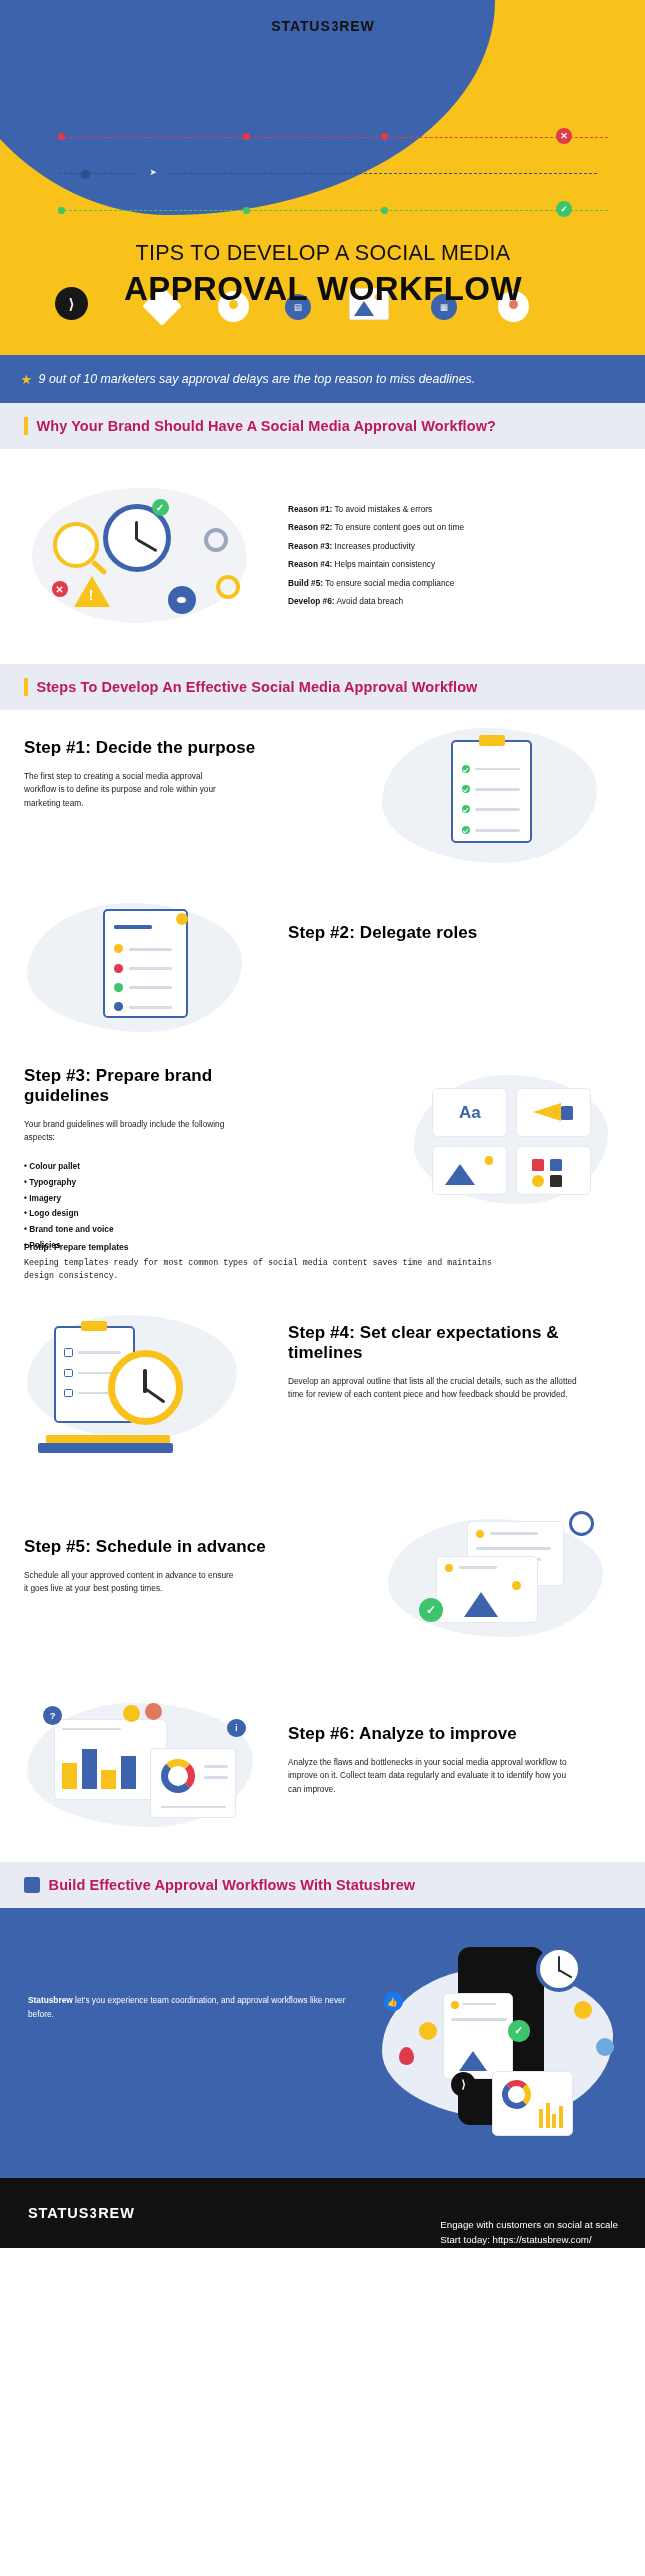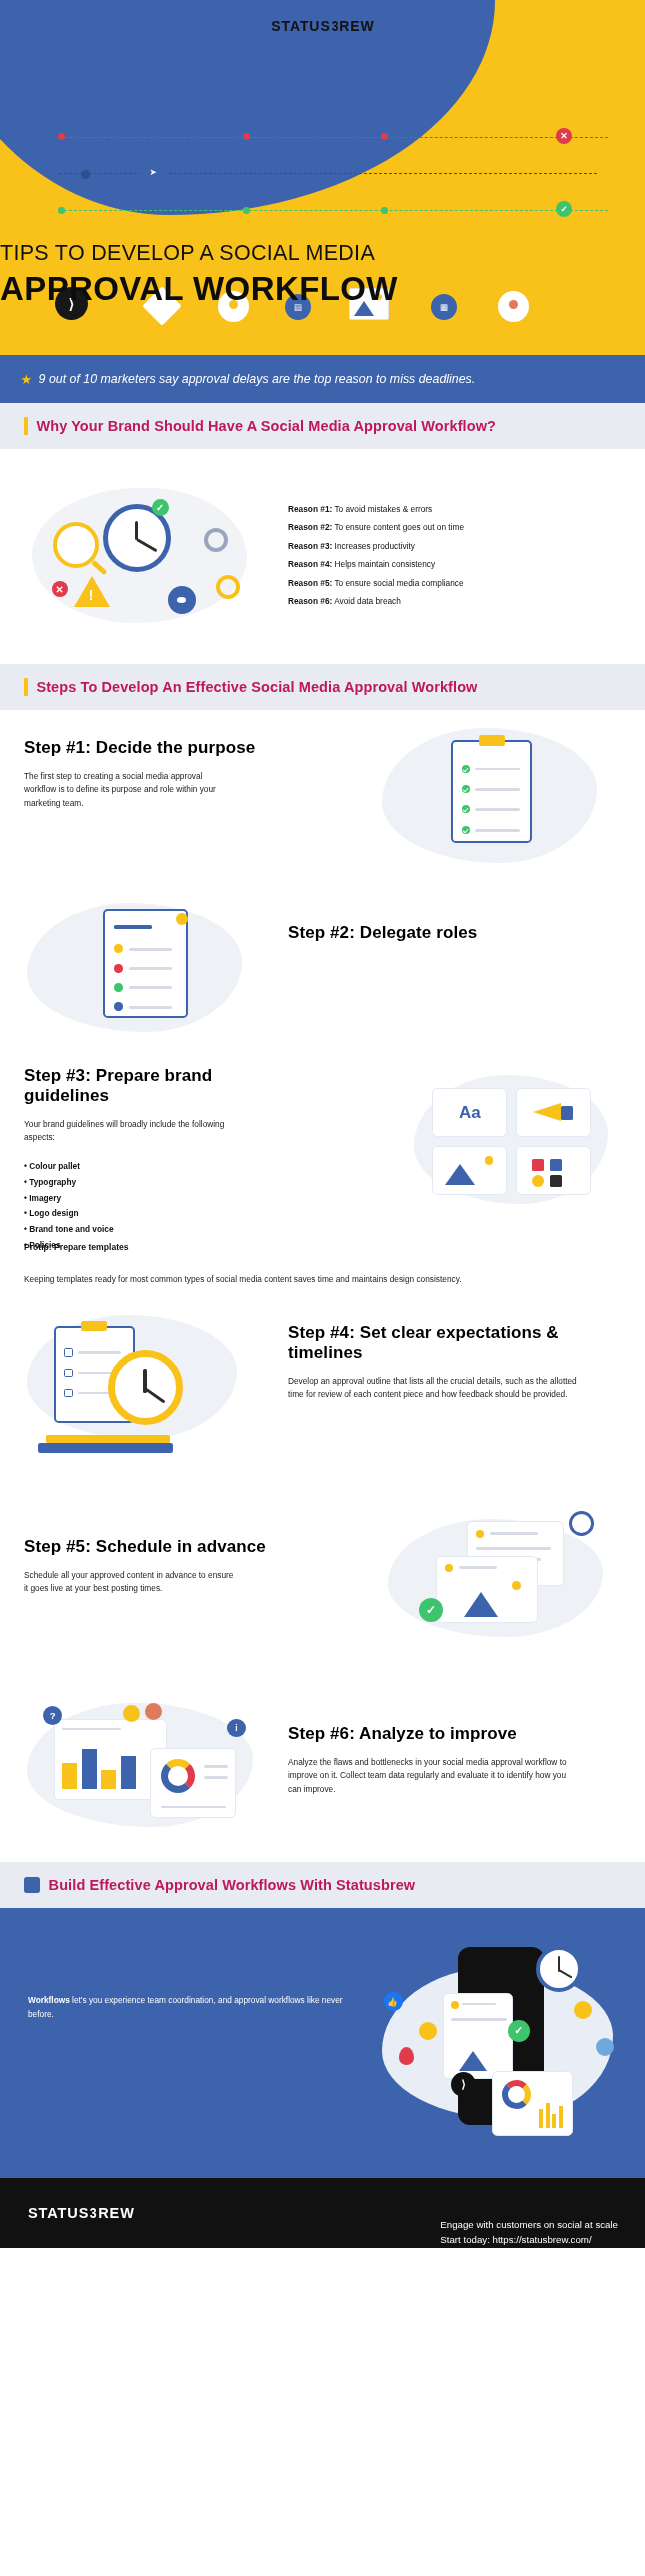--- a/index.html
+++ b/index.html
@@ -50,21 +50,21 @@
     border:1.1px solid #e3e3e3; overflow:hidden;
   }
   .card-img .sky { position:absolute; inset:0; background:#fdfdfd; }
   .card-img .mtn {
     position:absolute; left:4.3px; bottom:3.2px; width:0; height:0;
     border-left:10.8px solid transparent; border-right:10.8px solid transparent;
     border-bottom:15px solid #3c63ab;
   }
   .card-img .sun { position:absolute; right:6.5px; top:4.8px; width:6.5px; height:6.5px; border-radius:50%; background:#f9c21b; }
 
-  .hero-titles { position:absolute; left:0; right:0; top:241px; text-align:left; }
+  .hero-titles { position:absolute; left:0; right:0; top:241px; text-align:center; }
   .hero-title1 { font-size:21.5px; letter-spacing:0.3px; color:#111; font-weight:400; font-family:"Liberation Sans Narrow","Liberation Sans",sans-serif; }
   .hero-title2 { font-size:33px; font-weight:bold; letter-spacing:0.4px; color:#0d0d0d; margin-top:4.3px; }
 
   
   .statbar {
     position:relative; width:646px; height:48px; background:#3c63ab;
     display:flex; align-items:center; padding-left:20.4px; gap:6.5px;
   }
   .statbar .star { color:#f9c21b; font-size:13px; line-height:1; }
   .statbar .txt { color:#ffffff; font-size:12.4px; font-style:italic; font-weight:500; }
@@ -211,22 +211,22 @@
     <div class="eye-c">
         <div class="pup"></div>
       </div>
   </div>
 
   <ul class="reasons-list">
     <li><b>Reason #1:</b> <span>To avoid mistakes &amp; errors</span></li>
     <li><b>Reason #2:</b> <span>To ensure content goes out on time</span></li>
     <li><b>Reason #3:</b> <span>Increases productivity</span></li>
     <li><b>Reason #4:</b> <span>Helps maintain consistency</span></li>
-    <li><b>Reason #5:</b> <span>To ensure social media compliance</span></li>
-    <li><b>Reason #6:</b> <span>Avoid data breach</span></li>
+    <li><b>Build #5:</b> <span>To ensure social media compliance</span></li>
+    <li><b>Develop #6:</b> <span>Avoid data breach</span></li>
   </ul>
 </div>
 
 <div class="sec-head">
   <div class="bar-y"></div>
   <h2>Steps To Develop An Effective Social Media Approval Workflow</h2>
 </div>
 
 <div class="step" style="height:167px;">
   <div class="txtcol" style="left:24px;top:28px;">
@@ -308,21 +308,21 @@
     <div class="tile" style="left:102px;top:71px;width:75px;height:49px;">
       <div style="position:absolute;left:15px;top:12px;width:12px;height:12px;background:#e03b4a;border-radius:1.6px;"></div>
       <div style="position:absolute;left:33px;top:12px;width:12px;height:12px;background:#3c63ab;border-radius:1.6px;"></div>
       <div style="position:absolute;left:15px;top:28px;width:12px;height:12px;background:#f9c21b;border-radius:50%;"></div>
       <div style="position:absolute;left:33px;top:28px;width:12px;height:12px;background:#2d2d2d;border-radius:1.6px;"></div>
     </div>
   </div>
 
   <div style="position:absolute;left:24px;top:187px;">
     <div class="protip-t">Protip: Prepare templates</div>
-    <p style="width:473px;margin-top:21px;font-size:8.3px;line-height:1.62;">Keeping templates ready for most common types of social media content saves time and maintains design consistency.</p>
+    <p style="width:473px;margin-top:4px;font-size:8.3px;line-height:1.62;font-family:Liberation Mono, monospace;">Keeping templates ready for most common types of social media content saves time and maintains design consistency.</p>
   </div>
 </div>
 
 <div class="step" style="height:194px;">
   <div class="txtcol" style="left:288px;top:9.7px;width:301px;">
     <h3>Step #4: Set clear expectations &amp; timelines</h3>
     <p style="width:291px;">Develop an approval outline that lists all the crucial details, such as the allotted time for review of each content piece and how feedback should be provided.</p>
   </div>
   <div class="illus" style="left:21.5px;top:-19.4px;width:237px;height:178px;">
     <div class="il-blob" style="left:5.4px;top:21.5px;width:210px;height:124px;"></div>
@@ -401,21 +401,21 @@
   </div>
 </div>
 
 <div class="sec-head">
   <div class="sq-b"></div>
   <h2>Build Effective Approval Workflows With Statusbrew</h2>
 </div>
 
 <div class="cta">
   <div class="cta-text">
-    <p><b>Workflows</b><span> let's you experience team coordination, and approval workflows like never before.</span></p>
+    <p><b>Statusbrew</b><span> let's you experience team coordination, and approval workflows like never before.</span></p>
   </div>
 
   <div class="illus" style="left:377px;top:28px;width:247px;height:215px;">
     <div class="il-blob" style="left:5.4px;top:32px;width:231px;height:151px;background:#e9edf5;"></div>
     <div style="position:absolute;left:81px;top:10.8px;width:86px;height:178px;background:#111;border-radius:12px;"></div>
     <div class="tile" style="left:66px;top:57px;width:70px;height:86px;">
       <div style="position:absolute;left:6.5px;top:6.5px;width:8.6px;height:8.6px;border-radius:50%;background:#f9c21b;"></div>
       <div class="ln" style="position:absolute;left:18.3px;top:8.6px;width:34px;"></div>
       <div class="ln" style="position:absolute;left:6.5px;top:24px;width:56px;"></div>
       <div style="position:absolute;left:15px;bottom:7.5px;width:0;height:0;border-left:14px solid transparent;border-right:14px solid transparent;border-bottom:20.4px solid #3c63ab;"></div>

